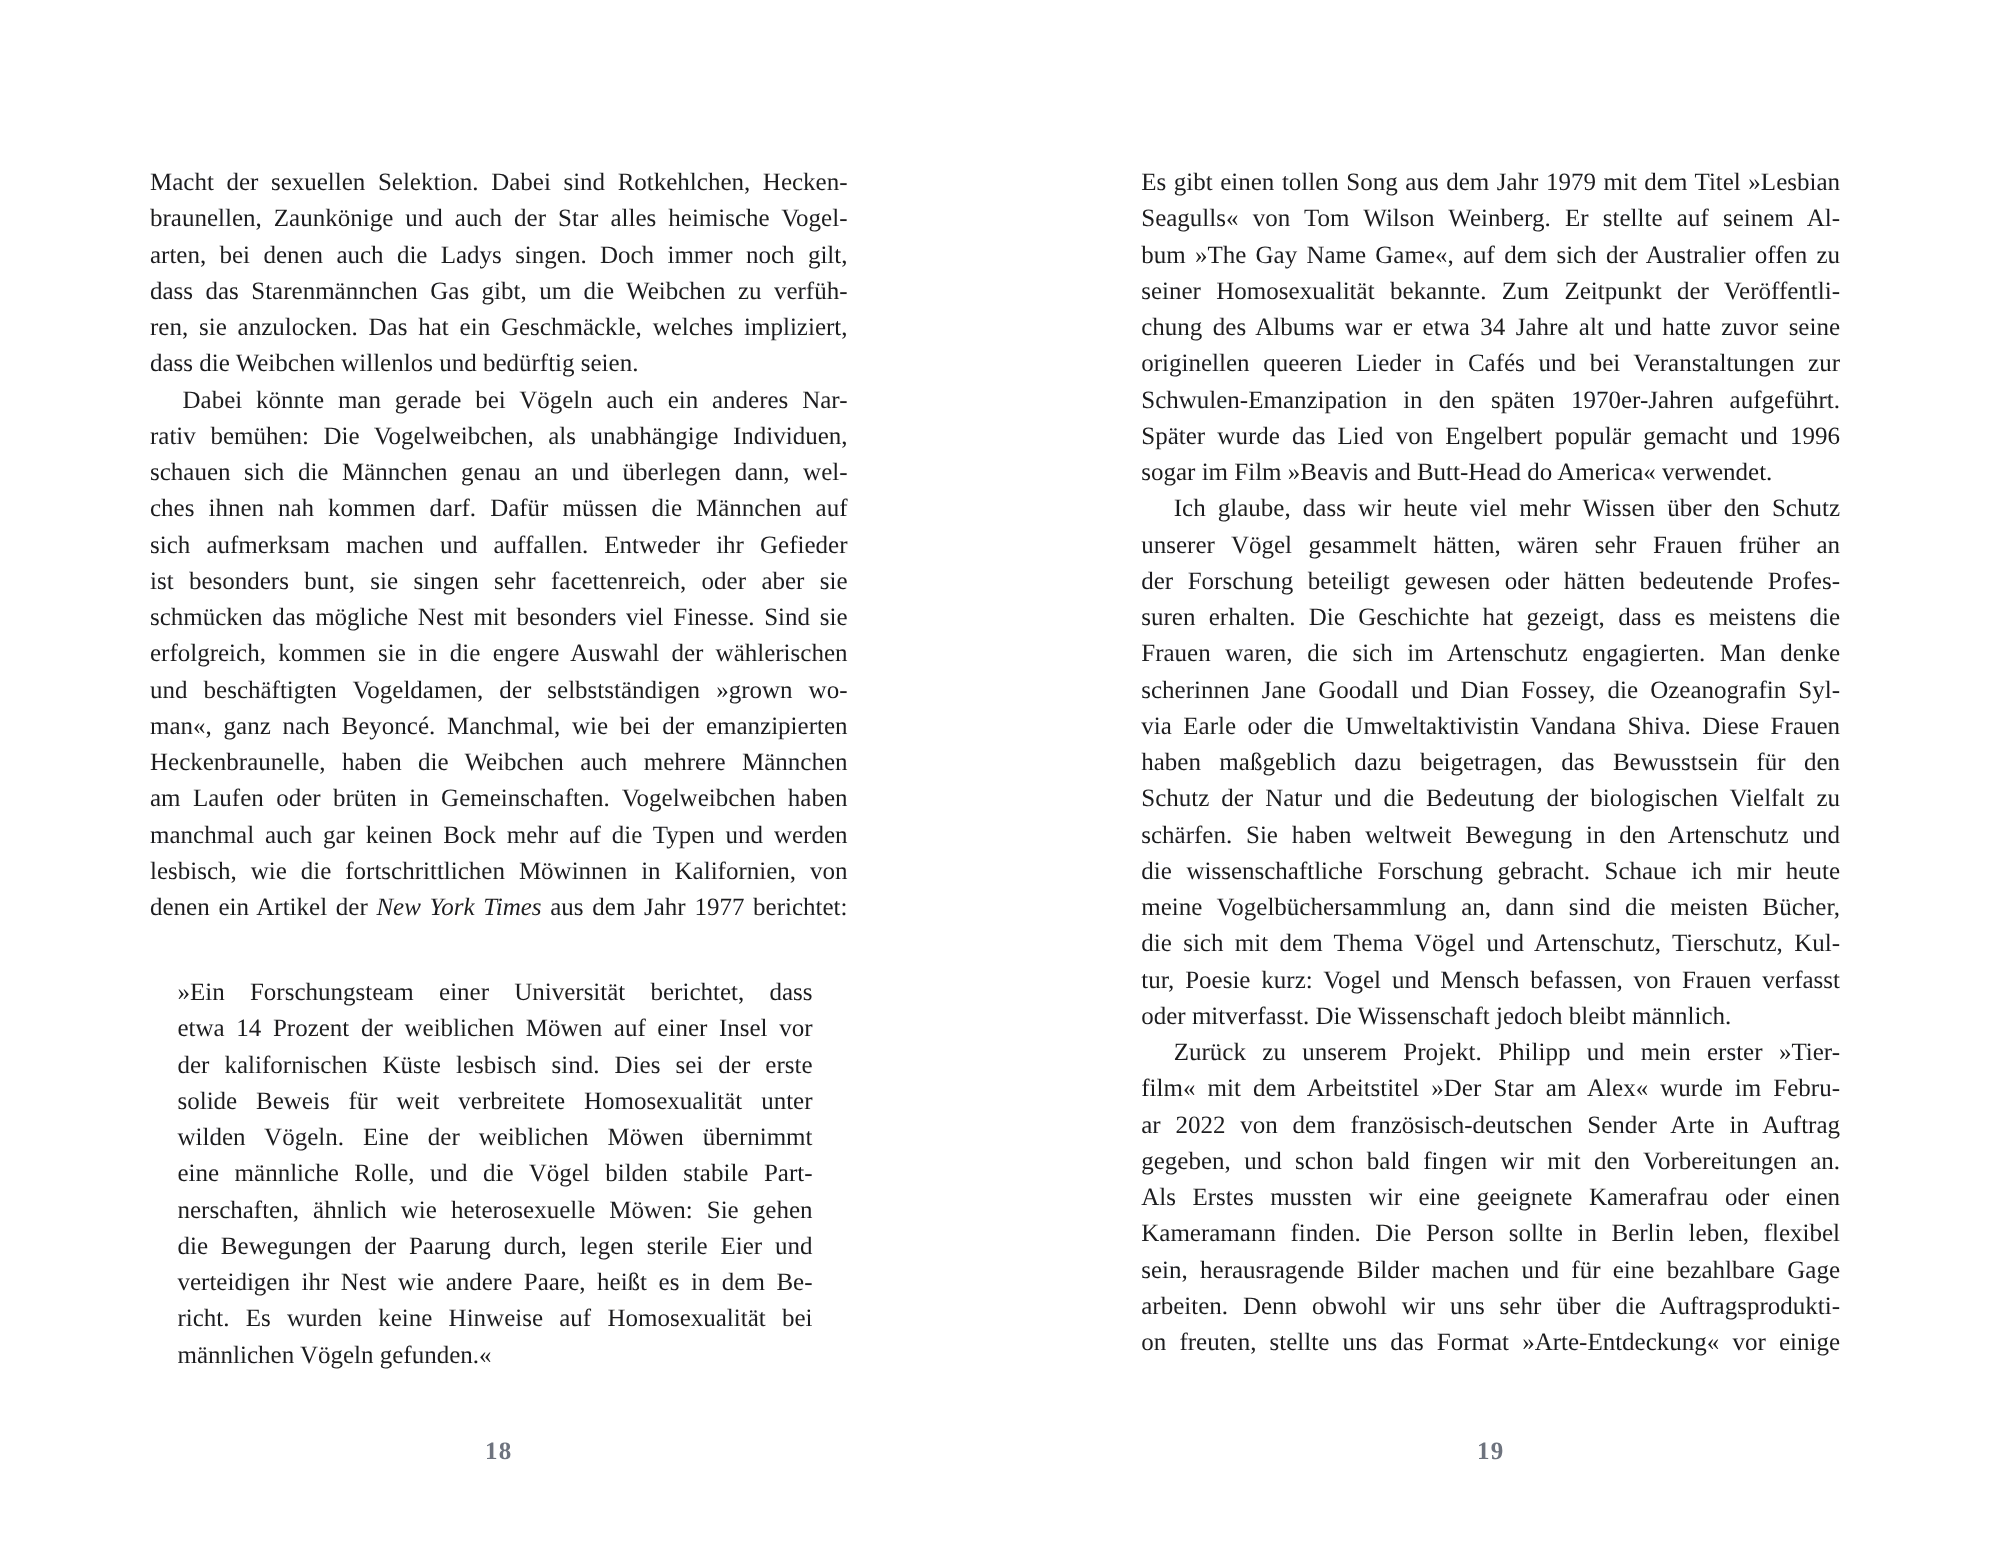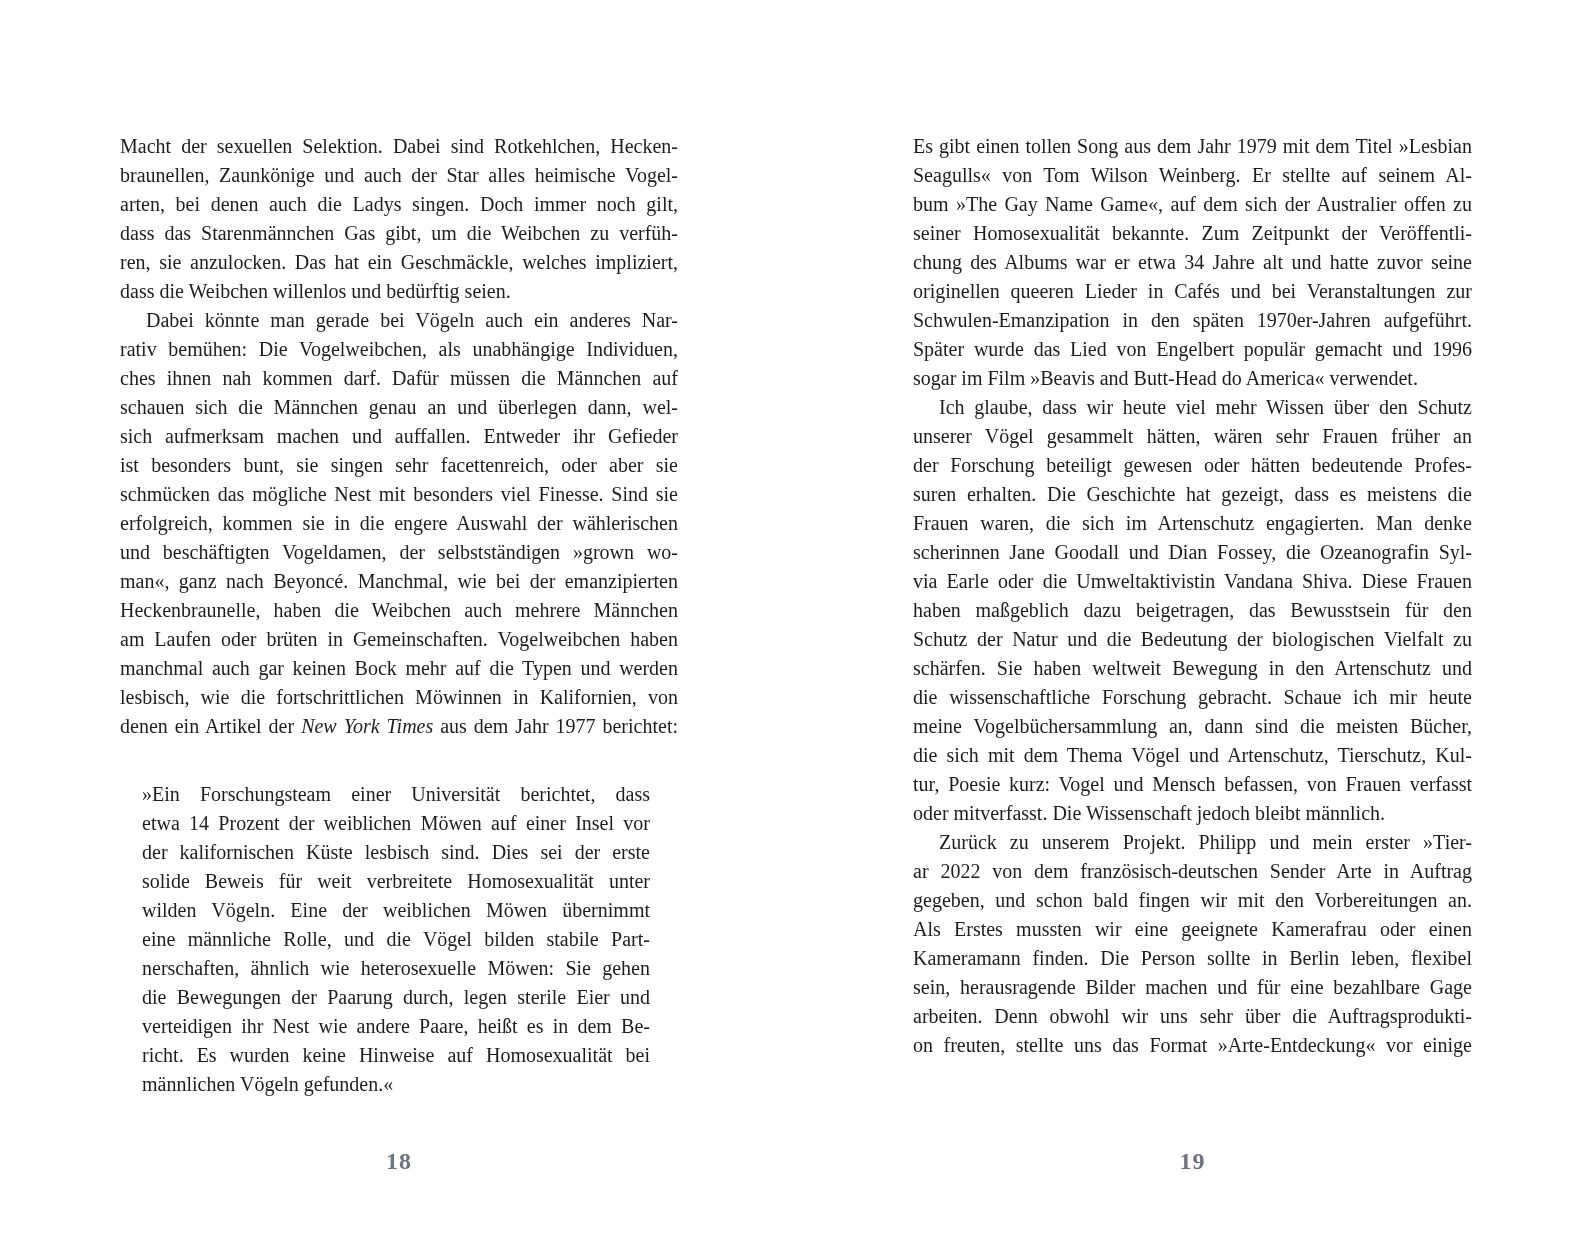--- a/index.html
+++ b/index.html
@@ -39,21 +39,21 @@
   .italic { font-style: italic; }
   .quote-block {
     margin-top: 39px;
     padding-left: 22px;
     padding-right: 28px;
   }
   .page-number {
     position: absolute;
     top: 1150px;
     text-align: center;
-    font-size: 24px;
+    font-size: 20px;
     font-weight: bold;
     color: #6e737e;
     letter-spacing: 1px;
     line-height: 22px;
   }
   #left-page-number  { left: 120px; width: 558px; }
   #right-page-number { left: 913px; width: 559px; }
 </style>
 </head>
 <body>
@@ -63,22 +63,22 @@
   <div id="left-column" class="text-column">
     <div id="left-body">
         <div class="line">Macht der sexuellen Selektion. Dabei sind Rotkehlchen, Hecken-</div>
         <div class="line">braunellen, Zaunkönige und auch der Star alles heimische Vogel-</div>
         <div class="line">arten, bei denen auch die Ladys singen. Doch immer noch gilt,</div>
         <div class="line">dass das Starenmännchen Gas gibt, um die Weibchen zu verfüh-</div>
         <div class="line">ren, sie anzulocken. Das hat ein Geschmäckle, welches impliziert,</div>
         <div class="line end">dass die Weibchen willenlos und bedürftig seien.</div>
         <div class="line indent">Dabei könnte man gerade bei Vögeln auch ein anderes Nar-</div>
         <div class="line">rativ bemühen: Die Vogelweibchen, als unabhängige Individuen,</div>
+        <div class="line">schauen sich die Männchen genau an und überlegen dann, wel-</div>
         <div class="line">ches ihnen nah kommen darf. Dafür müssen die Männchen auf</div>
-        <div class="line">schauen sich die Männchen genau an und überlegen dann, wel-</div>
         <div class="line">sich aufmerksam machen und auffallen. Entweder ihr Gefieder</div>
         <div class="line">ist besonders bunt, sie singen sehr facettenreich, oder aber sie</div>
         <div class="line">schmücken das mögliche Nest mit besonders viel Finesse. Sind sie</div>
         <div class="line">erfolgreich, kommen sie in die engere Auswahl der wählerischen</div>
         <div class="line">und beschäftigten Vogeldamen, der selbstständigen »grown wo-</div>
         <div class="line">man«, ganz nach Beyoncé. Manchmal, wie bei der emanzipierten</div>
         <div class="line">Heckenbraunelle, haben die Weibchen auch mehrere Männchen</div>
         <div class="line">am Laufen oder brüten in Gemeinschaften. Vogelweibchen haben</div>
         <div class="line">manchmal auch gar keinen Bock mehr auf die Typen und werden</div>
         <div class="line">lesbisch, wie die fortschrittlichen Möwinnen in Kalifornien, von</div>
@@ -119,20 +119,21 @@
         <div class="line">via Earle oder die Umweltaktivistin Vandana Shiva. Diese Frauen</div>
         <div class="line">haben maßgeblich dazu beigetragen, das Bewusstsein für den</div>
         <div class="line">Schutz der Natur und die Bedeutung der biologischen Vielfalt zu</div>
         <div class="line">schärfen. Sie haben weltweit Bewegung in den Artenschutz und</div>
         <div class="line">die wissenschaftliche Forschung gebracht. Schaue ich mir heute</div>
         <div class="line">meine Vogelbüchersammlung an, dann sind die meisten Bücher,</div>
         <div class="line">die sich mit dem Thema Vögel und Artenschutz, Tierschutz, Kul-</div>
         <div class="line">tur, Poesie kurz: Vogel und Mensch befassen, von Frauen verfasst</div>
         <div class="line end">oder mitverfasst. Die Wissenschaft jedoch bleibt männlich.</div>
         <div class="line indent">Zurück zu unserem Projekt. Philipp und mein erster »Tier-</div>
+        <div class="line">film« mit dem Arbeitstitel »Der Star am Alex« wurde im Febru-</div>
         <div class="line">ar 2022 von dem französisch-deutschen Sender Arte in Auftrag</div>
         <div class="line">gegeben, und schon bald fingen wir mit den Vorbereitungen an.</div>
         <div class="line">Als Erstes mussten wir eine geeignete Kamerafrau oder einen</div>
         <div class="line">Kameramann finden. Die Person sollte in Berlin leben, flexibel</div>
         <div class="line">sein, herausragende Bilder machen und für eine bezahlbare Gage</div>
         <div class="line">arbeiten. Denn obwohl wir uns sehr über die Auftragsprodukti-</div>
         <div class="line">on freuten, stellte uns das Format »Arte-Entdeckung« vor einige</div>
       </div>
   </div>
 

